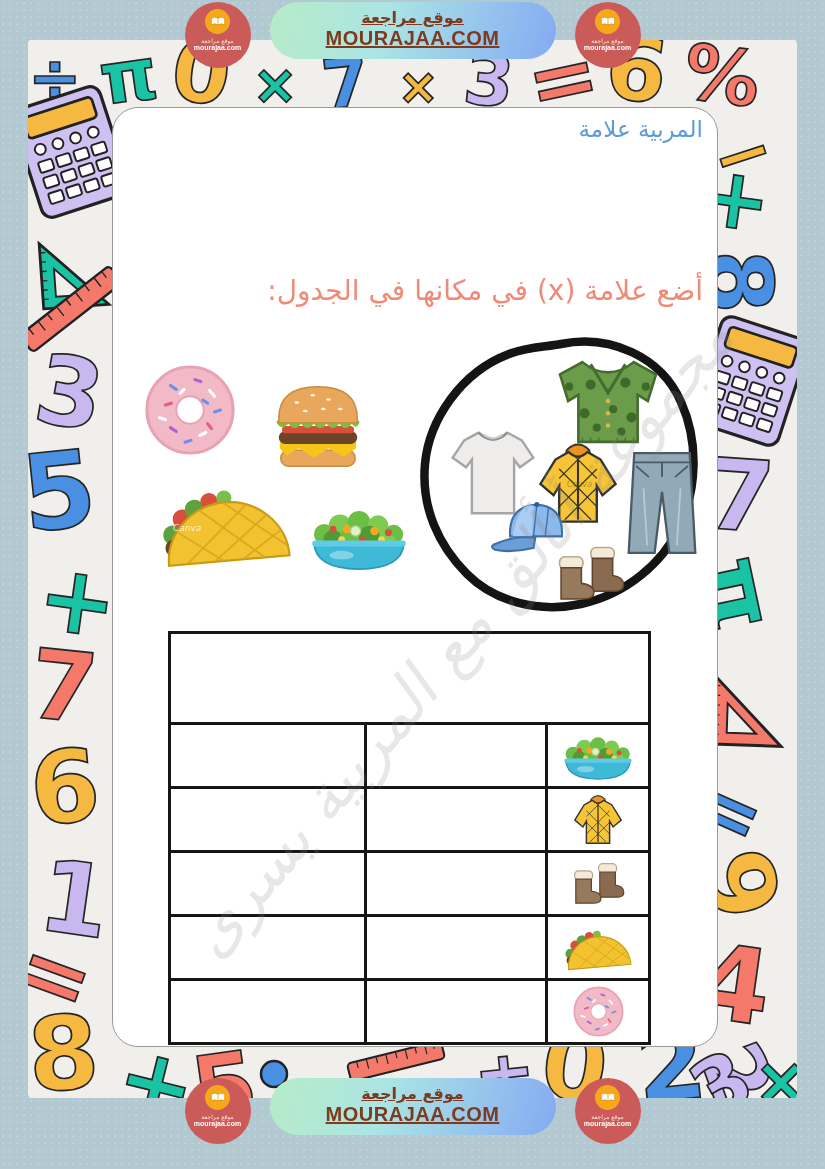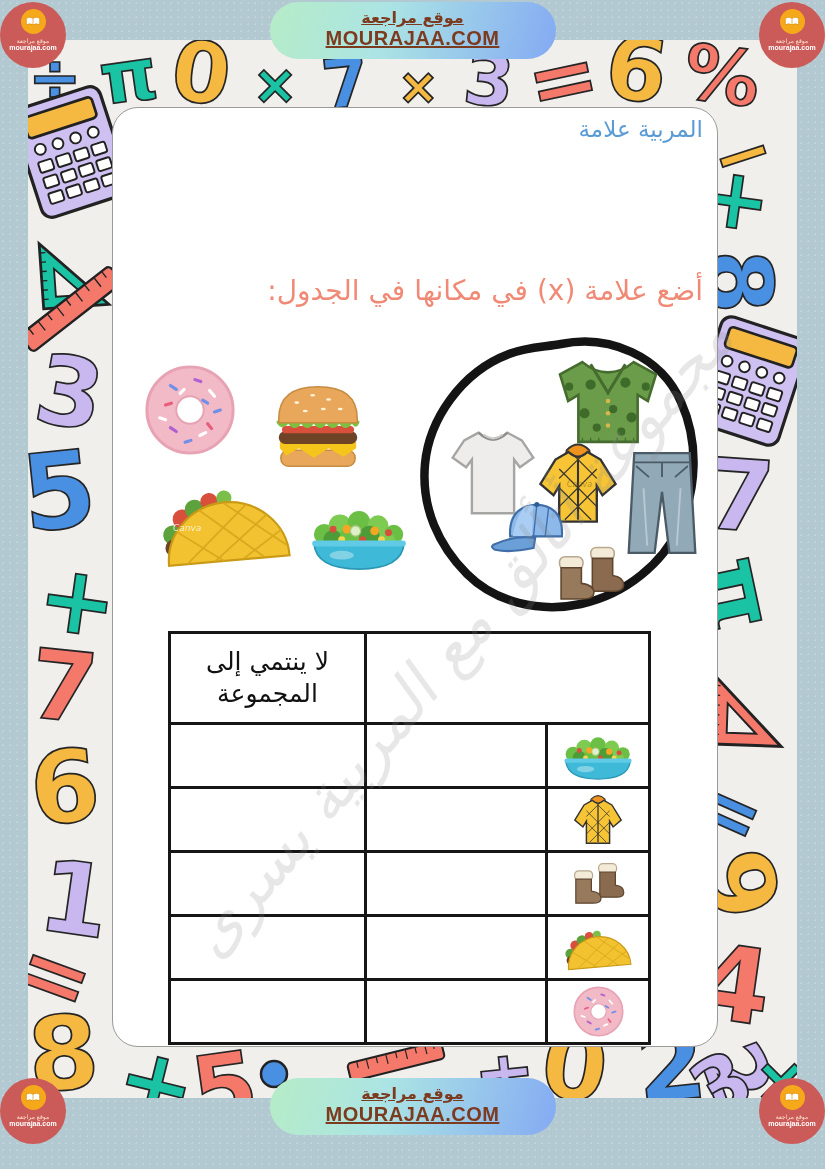--- a/index.html
+++ b/index.html
@@ -14,21 +14,21 @@
   .decor-glyph{position:absolute;font-weight:bold;line-height:.95;
                -webkit-text-stroke:1.7px #252525;font-family:"DejaVu Sans",sans-serif;}
   .decor-svg{position:absolute;}
   .band{position:absolute;left:0;right:0;background:#b2c9d1;z-index:2;
         background-image:radial-gradient(rgba(255,255,255,.22) 1px,transparent 1px);
         background-size:7px 7px;}
   .band-top{top:0;height:40px;}
   .band-bottom{top:1098px;height:71px;}
   
   .brand-group{position:absolute;left:0;right:0;display:flex;align-items:flex-start;
-               justify-content:space-between;gap:19px;z-index:8;}
+               justify-content:center;gap:19px;z-index:8;}
   .brand-top{top:2px;} .brand-bottom{top:1078px;}
   .logo{width:66px;height:66px;border-radius:50%;background:#cb5b58;display:flex;
         flex-direction:column;align-items:center;padding-top:7px;box-sizing:border-box;flex:0 0 auto;}
   .logo-inner{width:25px;height:25px;border-radius:50%;background:#f6a81b;display:flex;
               align-items:center;justify-content:center;}
   .logo-name{font-size:6px;color:#ffe8d6;margin-top:3px;white-space:nowrap;}
   .logo-url{font-size:7px;color:#ffffff;font-weight:bold;white-space:nowrap;
             font-family:"Liberation Sans",sans-serif;}
   .pill{min-width:238px;border-radius:32px;padding:6px 24px 9px;text-align:center;
         background:linear-gradient(105deg,#b6ecc7 0%,#abe4e4 40%,#84aaf3 100%);}
@@ -408,21 +408,20 @@
             <use href="#sym-cap"></use>
           </svg>
           <svg class="grp grp-boots">
             <use href="#sym-boots"></use>
           </svg>
         </div>
     </div>
 
     <div class="wtable">
       <div class="thead">
-        <div class="tcell hcell">لا ينتمي إلى المجموعة</div>
         <div class="tcell hcell"></div>
       </div>
       <div id="table-body">
           <div class="trow">
             <div class="tcell tanswer"></div>
             <div class="tcell tanswer"></div>
             <div class="tcell timg">
               <svg class="row-icon ricon-salad">
                 <use href="#sym-salad"></use>
               </svg>

